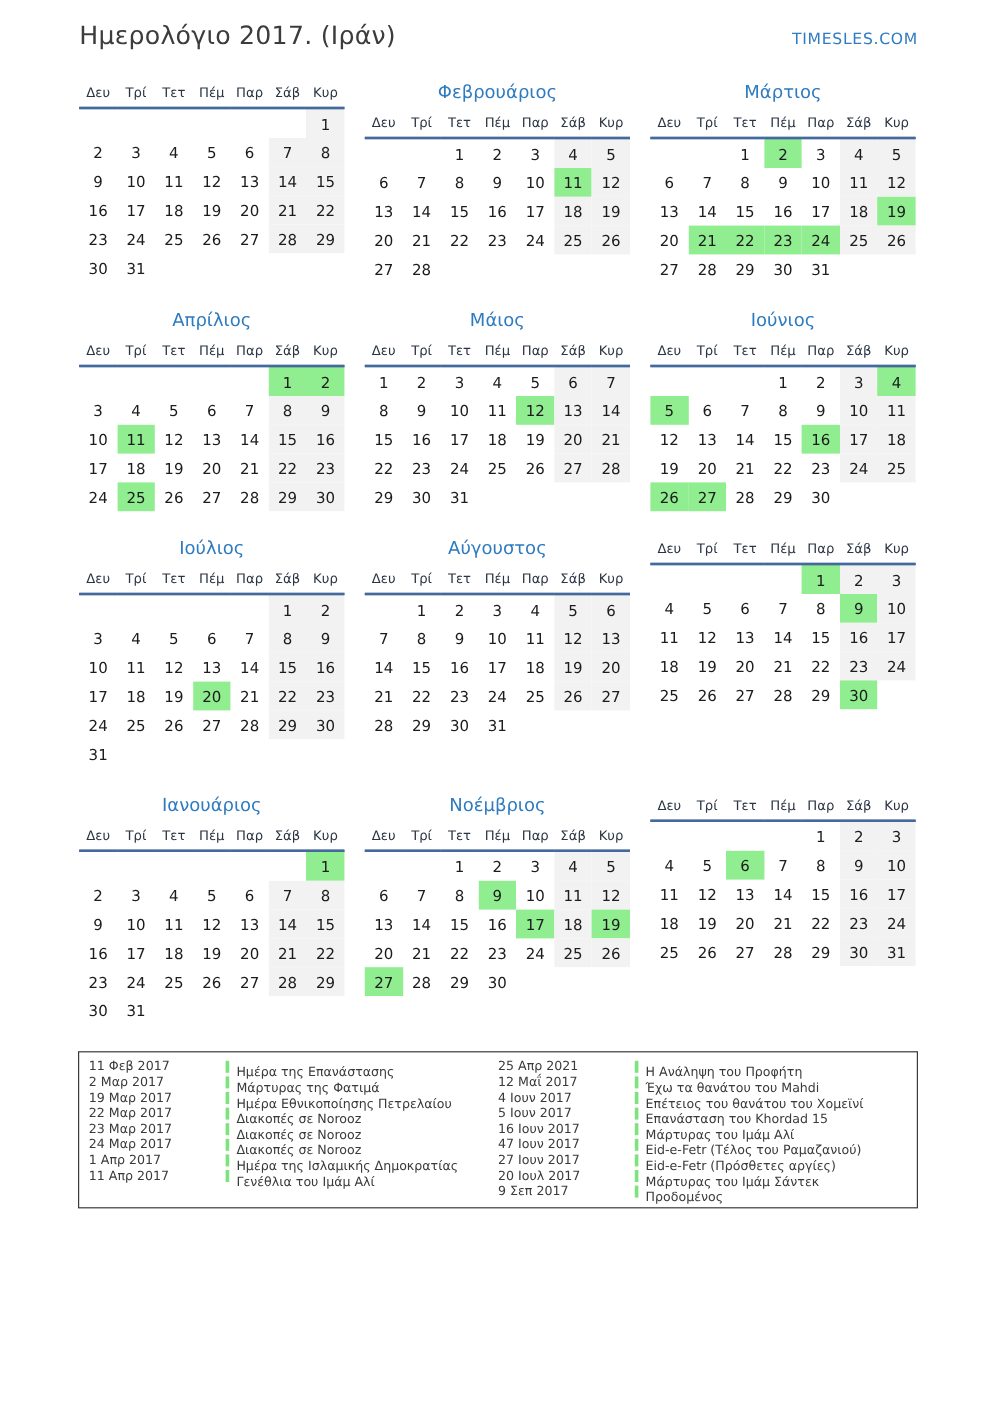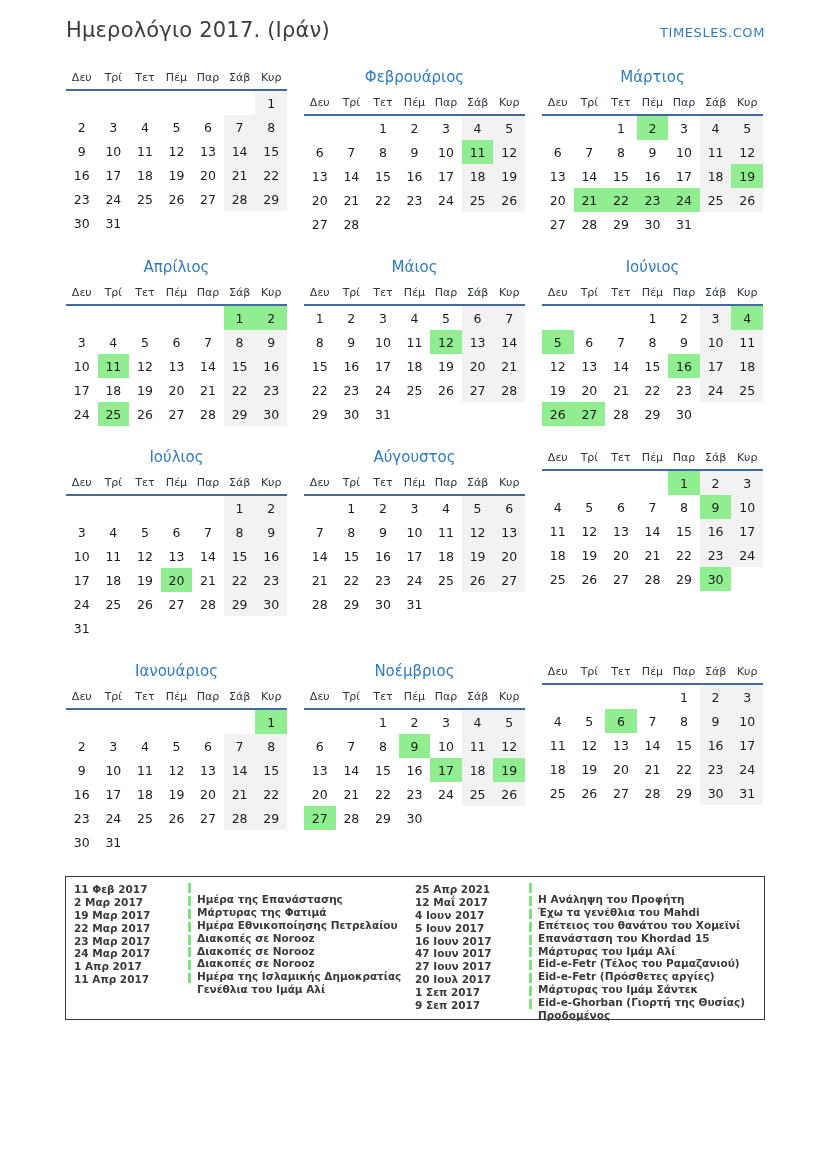--- a/index.html
+++ b/index.html
@@ -26,21 +26,21 @@
     font-size:12.5px;color:#1c1c1c;padding:0;
   }
   td.weekend{background:#f2f2f2;}
   td.holiday{background:#90ee90;}
 
   .legend{
     margin:10px 0 0 -1px;border:1.5px solid #3a3a3a;
     padding:6px 8px 7px 8px;display:flex;width:682px;
   }
   .legend-col{width:341px;display:flex;flex-direction:column;}
-  .legend-row{display:flex;align-items:flex-start;height:12.9px;font-weight:bold;}
+  .legend-row{display:flex;align-items:center;height:12.9px;}
   .legend-date{width:114px;font-size:10.5px;color:#3a3a3a;flex:none;}
   .legend-bar{width:3px;height:10px;background:#7de37d;margin-right:6px;flex:none;}
   .legend-name{font-size:10.5px;color:#3a3a3a;white-space:nowrap;margin-top:10px;}
 </style>
 </head>
 <body>
 
 <div class="page">
   <div class="header">
     <h1 class="page-title">Ημερολόγιο 2017. (Ιράν)</h1>
@@ -883,21 +883,21 @@
       </div>
     <div class="legend-col">
         <div class="legend-row">
           <span class="legend-date">25 Απρ 2021</span>
           <span class="legend-bar"></span>
           <span class="legend-name">Η Ανάληψη του Προφήτη</span>
         </div>
         <div class="legend-row">
           <span class="legend-date">12 Μαΐ 2017</span>
           <span class="legend-bar"></span>
-          <span class="legend-name">Έχω τα γενέθλια του Mahdi</span>
+          <span class="legend-name">Έχω τα θανάτου του Mahdi</span>
         </div>
         <div class="legend-row">
           <span class="legend-date">4 Ιουν 2017</span>
           <span class="legend-bar"></span>
           <span class="legend-name">Επέτειος του θανάτου του Χομεϊνί</span>
         </div>
         <div class="legend-row">
           <span class="legend-date">5 Ιουν 2017</span>
           <span class="legend-bar"></span>
           <span class="legend-name">Επανάσταση του Khordad 15</span>
@@ -914,25 +914,20 @@
         </div>
         <div class="legend-row">
           <span class="legend-date">27 Ιουν 2017</span>
           <span class="legend-bar"></span>
           <span class="legend-name">Eid-e-Fetr (Πρόσθετες αργίες)</span>
         </div>
         <div class="legend-row">
           <span class="legend-date">20 Ιουλ 2017</span>
           <span class="legend-bar"></span>
           <span class="legend-name">Μάρτυρας του Ιμάμ Σάντεκ</span>
-        </div>
-        <div class="legend-row">
-          <span class="legend-date">1 Σεπ 2017</span>
-          <span class="legend-bar"></span>
-          <span class="legend-name">Eid-e-Ghorban (Γιορτή της Θυσίας)</span>
         </div>
         <div class="legend-row">
           <span class="legend-date">9 Σεπ 2017</span>
           <span class="legend-bar"></span>
           <span class="legend-name">Προδομένος</span>
         </div>
       </div>
   </div>
 </div>
 

